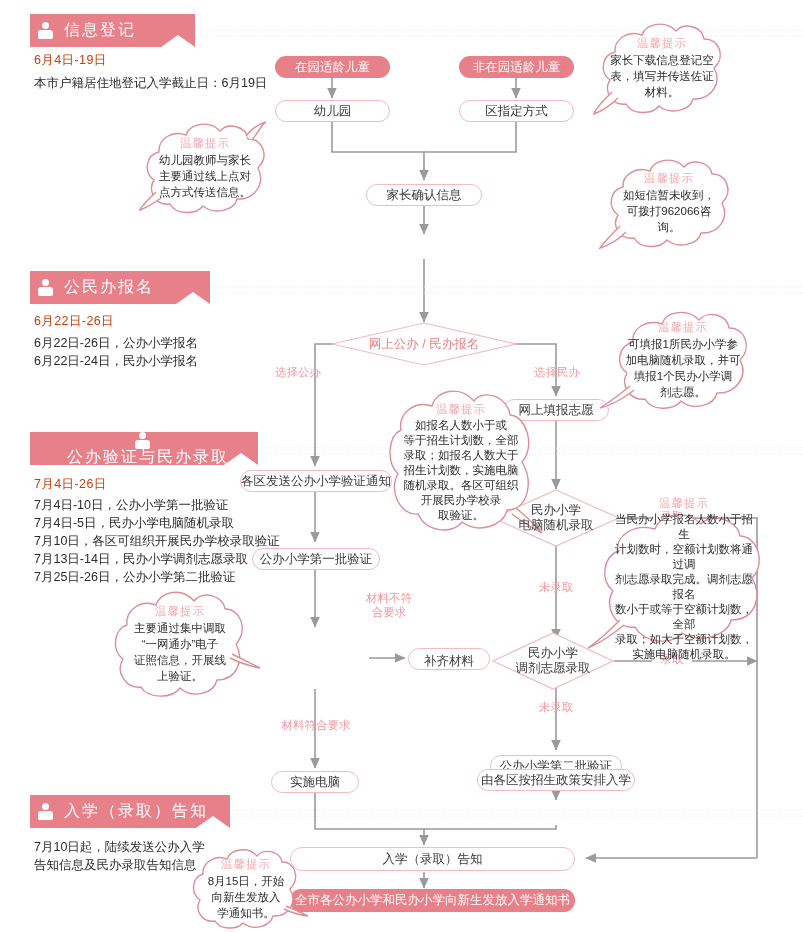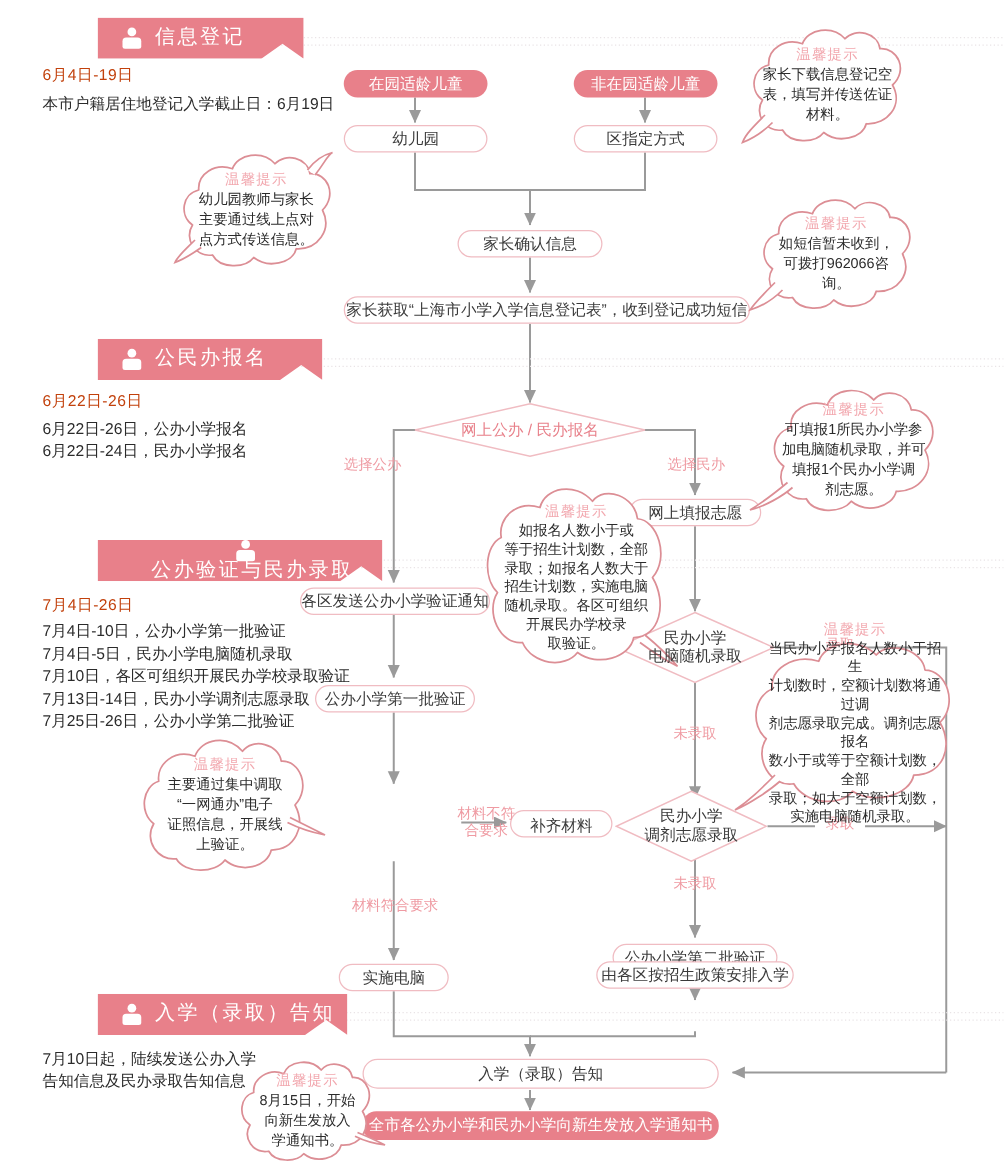--- a/index.html
+++ b/index.html
@@ -15,27 +15,26 @@
   }
   #wires{position:absolute;left:0;top:0;width:803px;height:932px;}
 
   
   .banner{
     position:absolute;
     height:33px;
     background:#e8808a;
     color:#fff;
     display:flex;align-items:center;
-    padding-left:20px;
+    padding-left:8px;
     box-sizing:border-box;
     font-size:16px;
     letter-spacing:2px;
     clip-path:polygon(0 0,100% 0,100% 100%,calc(100% - 17px) calc(100% - 12px),calc(100% - 34px) 100%,0 100%);
     filter:drop-shadow(0 1px 0 rgba(0,0,0,.03));
-    margin-left:48px;
   }
   .banner .bi{
     width:17px;height:17px;margin-right:9px;flex:none;position:relative;
   }
   .banner .bi::before{
     content:"";position:absolute;left:4px;top:0;width:7px;height:7px;border-radius:50%;background:#fff;
   }
   .banner .bi::after{
     content:"";position:absolute;left:0px;top:8px;width:15px;height:9px;border-radius:3px 3px 2px 2px;background:#fff;
   }
@@ -203,23 +202,20 @@
     <span>幼儿园</span>
   </div>
   <div class="node pill" style="left:459px;top:100px;width:115px;height:22px;">
     <span>区指定方式</span>
   </div>
 
   <div class="node pill" style="left:366px;top:184px;width:116px;height:22px;">
     <span>家长确认信息</span>
   </div>
 
-  <div class="node pill" style="left:275px;top:237px;width:325px;height:22px;">
-    <span>家长获取“上海市小学入学信息登记表”，收到登记成功短信</span>
-  </div>
 
   <div class="dia pinktext" style="left:331px;top:322px;width:186px;height:44px;">
     <svg class="dshape" viewBox="0 0 186 44" preserveAspectRatio="none">
       <polygon points="93,1 185,22 93,43 1,22" fill="#ffffff" stroke="#f0bcc2" stroke-width="1.2"></polygon>
     </svg>
     <span class="dlabel">网上公办 / 民办报名</span>
   </div>
 
   <div class="node pill" style="left:503px;top:399px;width:106px;height:22px;">
     <span>网上填报志愿</span>
@@ -273,21 +269,21 @@
   <div class="node solid wide" style="left:290px;top:889px;width:285px;height:23px;">
     <span>全市各公办小学和民办小学向新生发放入学通知书</span>
   </div>
 
   <div class="elabel" style="left:268px;top:365px;width:60px;">选择公办</div>
   <div class="elabel" style="left:527px;top:365px;width:60px;">选择民办</div>
   <div class="elabel" style="left:652px;top:509px;width:40px;background:#fff;">录取</div>
   <div class="elabel" style="left:652px;top:652px;width:40px;background:#fff;">录取</div>
   <div class="elabel" style="left:528px;top:580px;width:56px;">未录取</div>
   <div class="elabel" style="left:528px;top:700px;width:56px;">未录取</div>
-  <div class="elabel" style="left:358px;top:644px;width:62px;">材料不符
+  <div class="elabel" style="left:358px;top:591px;width:62px;">材料不符
 合要求</div>
   <div class="elabel" style="left:266px;top:718px;width:100px;">材料符合要求</div>
 
   <div class="tip" style="left:140px;top:122px;width:130px;height:92px;">
     <svg width="130" height="92" viewBox="0 0 130 92">
       <path d="M118,46 C130,34 122,16 108,17 C106,4 88,0 80,9 C70,-2 50,1 46,13 C32,8 18,17 19,30 C6,33 3,50 14,58 C7,69 16,84 30,82 C36,93 56,93 63,84 C74,93 94,89 97,77 C114,78 126,62 118,46 Z" fill="#fff" stroke="#dc8e95" stroke-width="1.4" stroke-linejoin="round"></path>
       <path d="M112,18 C120,8 122,2 126,0 C118,2 112,6 106,14" fill="#fff" stroke="#dc8e95" stroke-width="1.4"></path>
       <path d="M16,70 C8,78 2,83 0,88 C8,85 14,81 21,76" fill="#fff" stroke="#dc8e95" stroke-width="1.4"></path>
     </svg>
     <div class="tbody">

